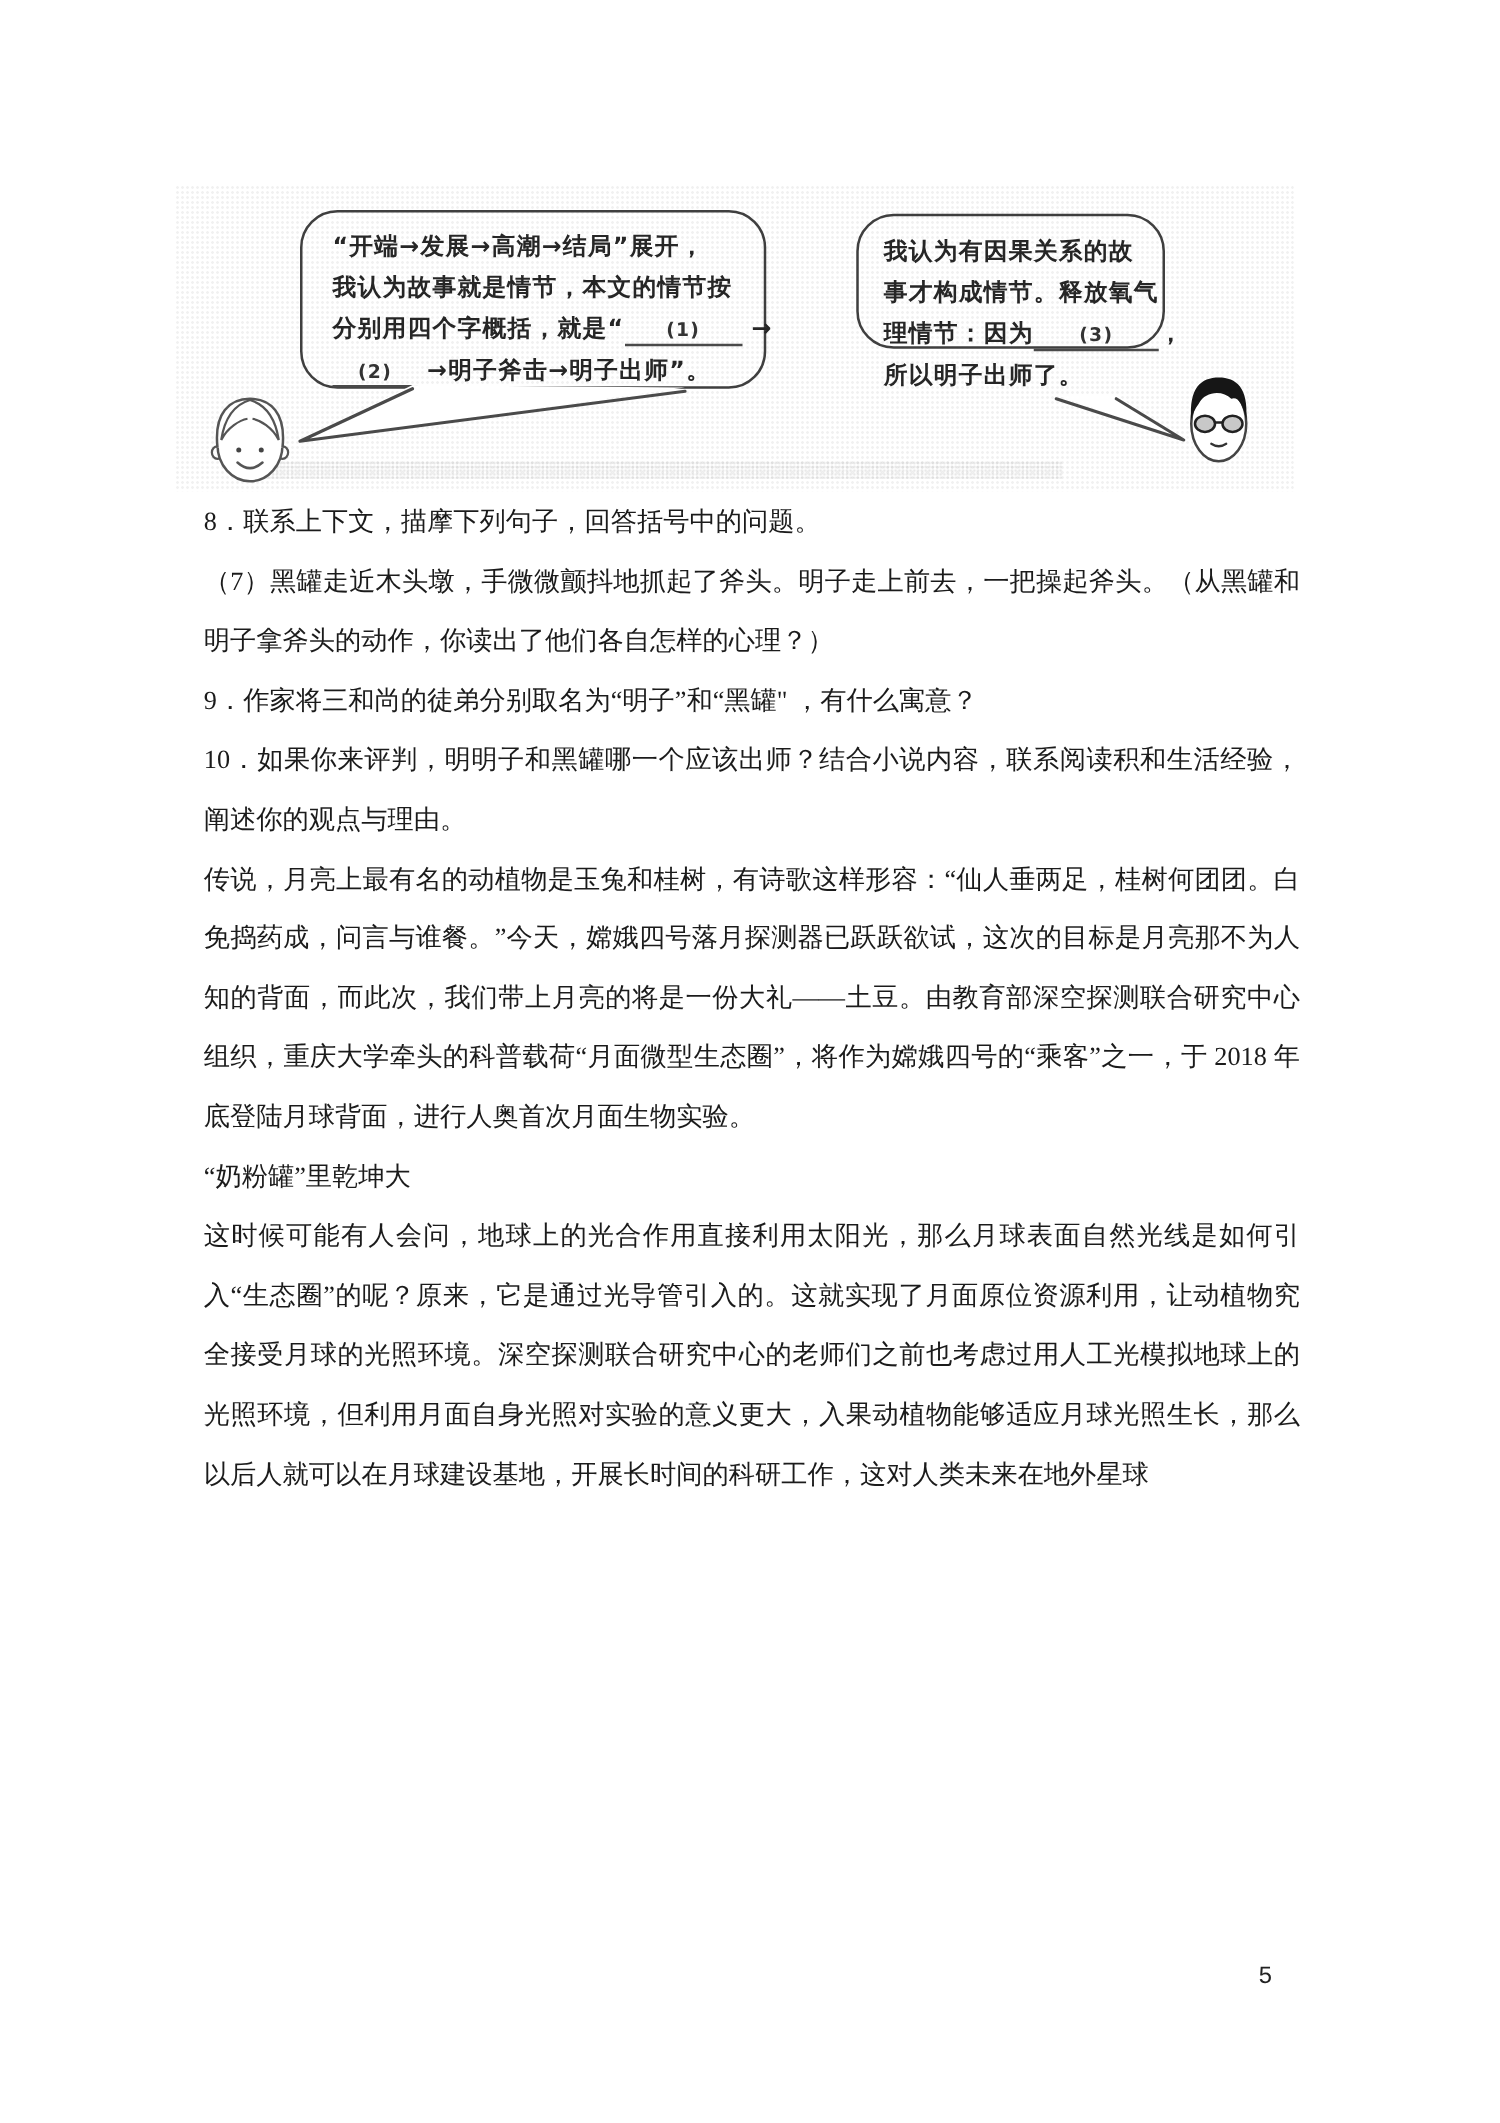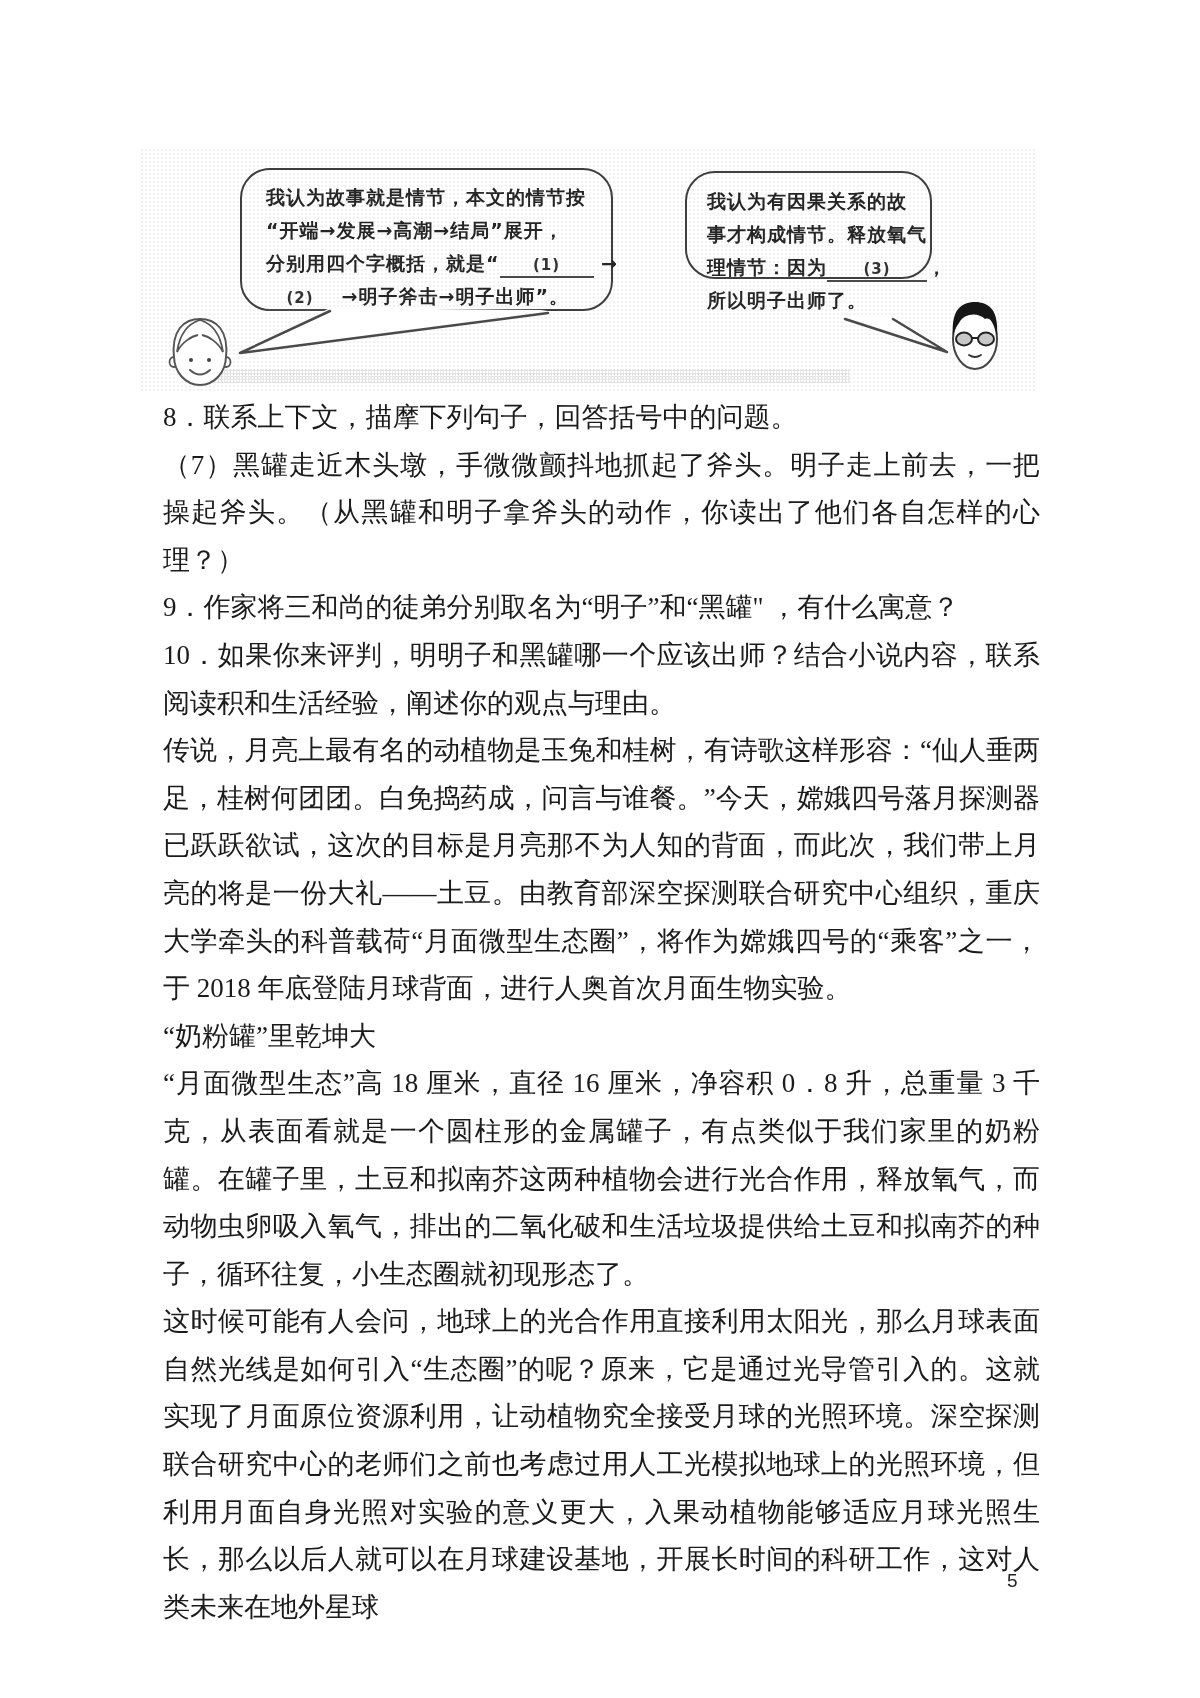--- a/index.html
+++ b/index.html
@@ -53,42 +53,42 @@
   .blank.b1{min-width:78px;}
   .blank.b2{min-width:52px;}
   .blank.b3{min-width:84px;}
   .tail{position:absolute;}
   .tail path.fill{fill:#ffffff;stroke:none;}
   .tail path.line{fill:none;stroke:#4a4a4a;stroke-width:2.5;stroke-linejoin:round;stroke-linecap:round;}
   .face{position:absolute;}
   
   .content{
     position:absolute;left:163px;top:394px;width:877px;
-    font-size:27px;line-height:47.6px;
+    font-size:21px;line-height:47.6px;
     text-align:justify;
   }
   .content p{margin:0;}
   .page-number{
     position:absolute;left:1007px;top:1570px;
     font-size:19px;color:#222;
     font-family:"Liberation Sans","DejaVu Sans",sans-serif;
   }
 </style>
 </head>
 <body>
 
 <div class="sheet">
 
   <div class="comic">
     <div class="scan-noise"></div>
     <div class="smudge"></div>
 
     <div class="bubble bubble-left">
+      <div class="bline"><span>“开端→发展→高潮→结局”展开，</span></div>
       <div class="bline"><span>我认为故事就是情节，本文的情节按</span></div>
-      <div class="bline"><span>“开端→发展→高潮→结局”展开，</span></div>
       <div class="bline"><span>分别用四个字概括，就是“</span><span class="blank b1">(1)</span><span> →</span></div>
       <div class="bline"><span class="blank b2">(2)</span><span> →明子斧击→明子出师”。</span></div>
     </div>
     <svg class="tail" style="left:232px;top:305px;" width="322" height="56" viewBox="0 0 322 56">
       <path class="fill" d="M98,3 L8,48 L316,5 Z"></path>
       <path class="line" d="M98,6 L8,48 L316,8"></path>
     </svg>
 
     <div class="bubble bubble-right">
       <div class="bline"><span>我认为有因果关系的故</span></div>
@@ -123,19 +123,18 @@
     </svg>
   </div>
 
   <div class="content">
     <p>8．联系上下文，描摩下列句子，回答括号中的问题。</p>
     <p>（7）黑罐走近木头墩，手微微颤抖地抓起了斧头。明子走上前去，一把操起斧头。（从黑罐和明子拿斧头的动作，你读出了他们各自怎样的心理？）</p>
     <p>9．作家将三和尚的徒弟分别取名为“明子”和“黑罐" ，有什么寓意？</p>
     <p>10．如果你来评判，明明子和黑罐哪一个应该出师？结合小说内容，联系阅读积和生活经验，阐述你的观点与理由。</p>
     <p>传说，月亮上最有名的动植物是玉兔和桂树，有诗歌这样形容：“仙人垂两足，桂树何团团。白免捣药成，问言与谁餐。”今天，嫦娥四号落月探测器已跃跃欲试，这次的目标是月亮那不为人知的背面，而此次，我们带上月亮的将是一份大礼——土豆。由教育部深空探测联合研究中心组织，重庆大学牵头的科普载荷“月面微型生态圈”，将作为嫦娥四号的“乘客”之一，于 2018 年底登陆月球背面，进行人奥首次月面生物实验。</p>
     <p>“奶粉罐”里乾坤大</p>
-    <p>“月面微型生态”高 18 厘米，直径 16 厘米，净容积 0．8 升，总重量 3 千克，从表面看就是一个圆柱形的金属罐子，有点类似于我们家里的奶粉罐。在罐子里，土豆和拟南芥这两种植物会进行光合作用，释放氧气，而动物虫卵吸入氧气，排出的二氧化破和生活垃圾提供给土豆和拟南芥的种子，循环往复，小生态圈就初现形态了。</p>
     <p>这时候可能有人会问，地球上的光合作用直接利用太阳光，那么月球表面自然光线是如何引入“生态圈”的呢？原来，它是通过光导管引入的。这就实现了月面原位资源利用，让动植物究全接受月球的光照环境。深空探测联合研究中心的老师们之前也考虑过用人工光模拟地球上的光照环境，但利用月面自身光照对实验的意义更大，入果动植物能够适应月球光照生长，那么以后人就可以在月球建设基地，开展长时间的科研工作，这对人类未来在地外星球</p>
   </div>
 
   <div class="page-number">5</div>
 
 </div>
 
 </body></html>

